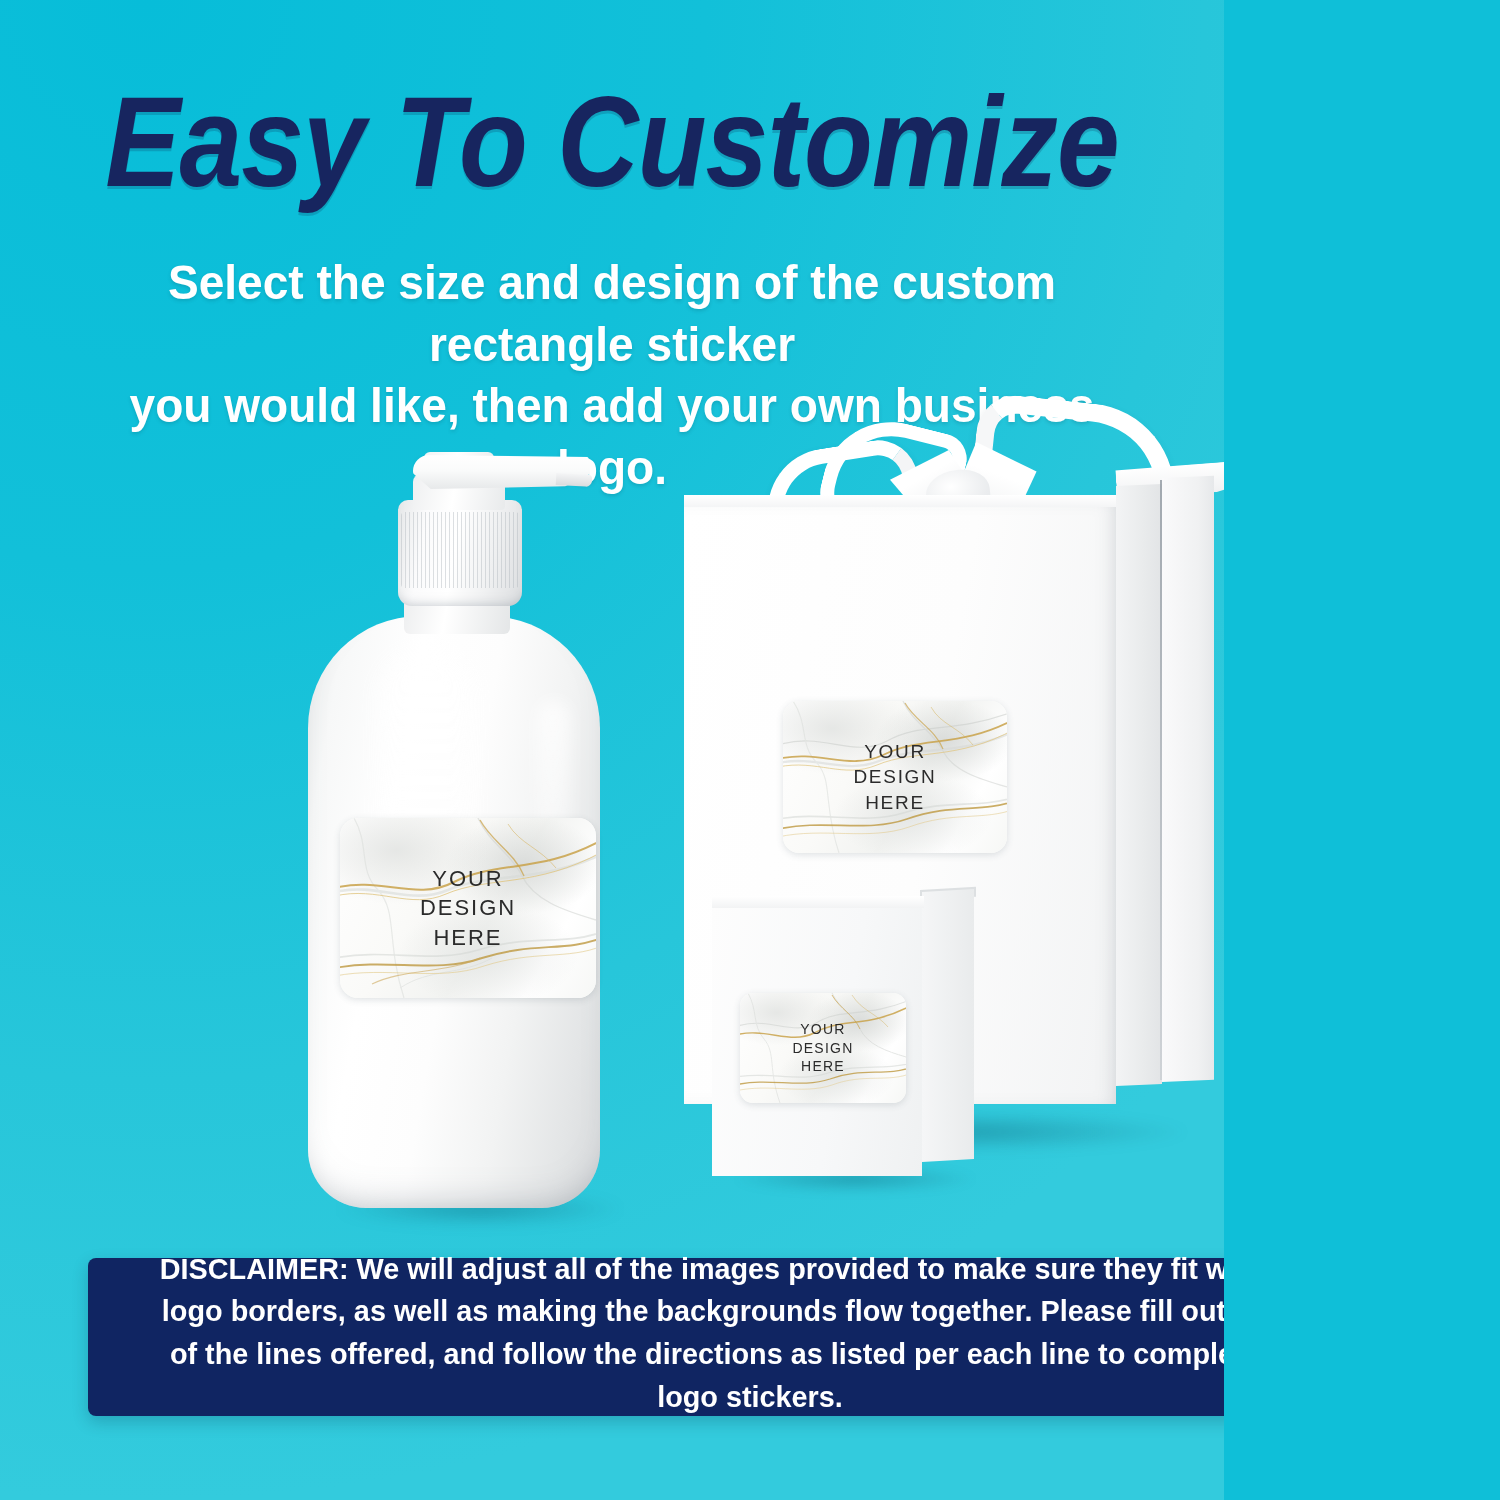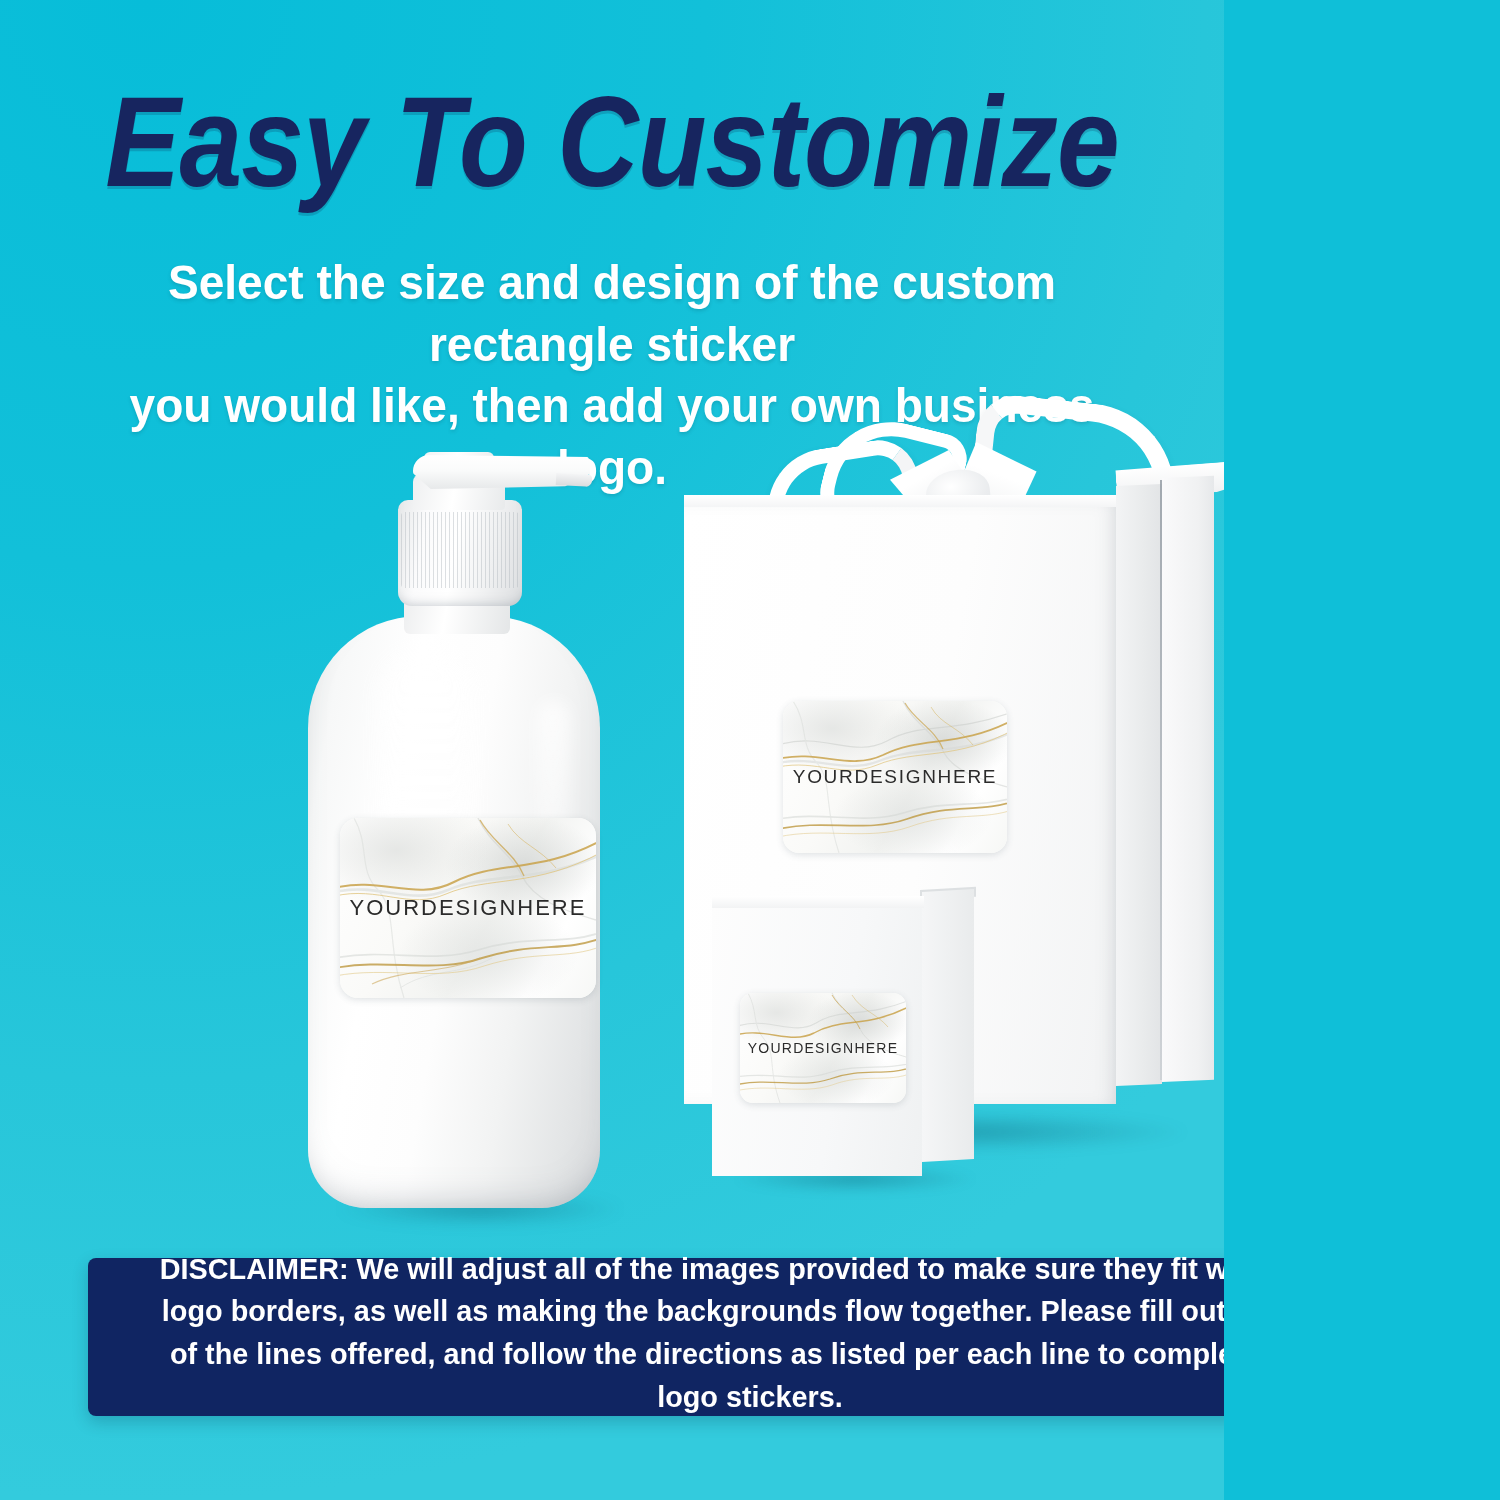--- a/index.html
+++ b/index.html
@@ -224,21 +224,21 @@
 
   
   .sticker{
     position:absolute;overflow:hidden;border-radius:14px;
     background:#FBFBF9;
     box-shadow:0 2px 7px rgba(60,80,95,.16);
   }
   .sticker .marble{position:absolute;inset:0;}
   .sticker .lines{
     position:absolute;inset:0;
-    display:flex;flex-direction:row;align-items:center;justify-content:center;
+    display:flex;flex-direction:column;align-items:center;justify-content:center;
     color:#2B2B2B;font-weight:400;text-align:center;
     letter-spacing:.09em;line-height:1.32;
   }
   .m-base{
     position:absolute;inset:0;
     background:
       radial-gradient(60% 50% at 22% 18%, rgba(222,224,222,.75), rgba(255,255,255,0) 60%),
       radial-gradient(50% 44% at 72% 26%, rgba(205,208,206,.65), rgba(255,255,255,0) 62%),
       radial-gradient(55% 45% at 58% 76%, rgba(214,217,215,.5), rgba(255,255,255,0) 64%),
       linear-gradient(120deg,#FFFFFF 0%,#FAFAF8 35%,#F2F3F1 58%,#FFFFFF 80%,#F6F7F5 100%);

